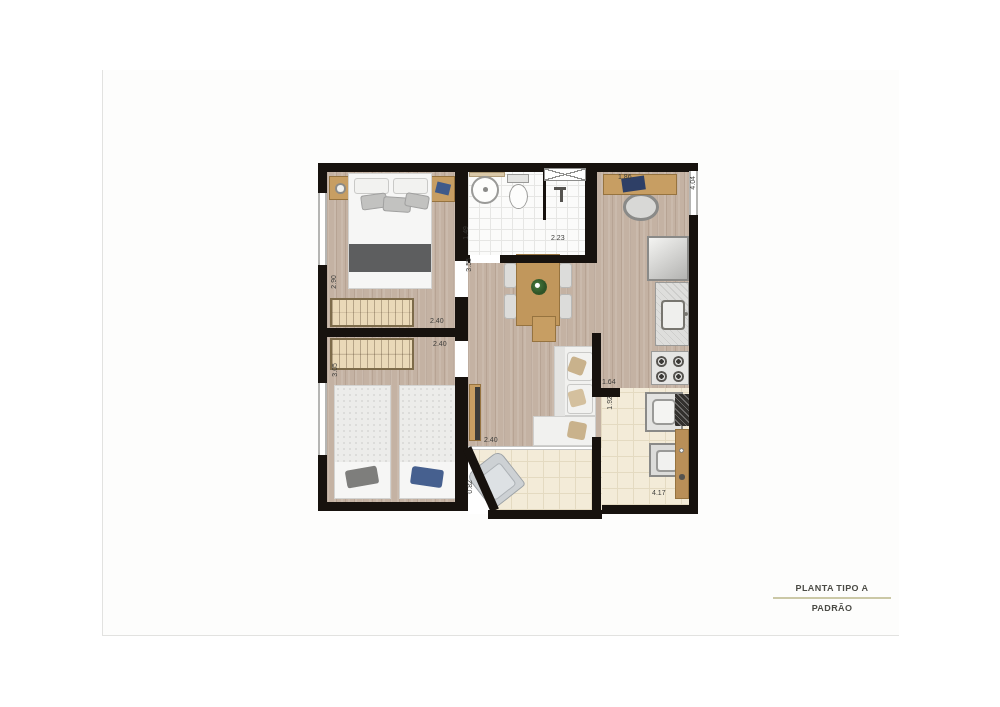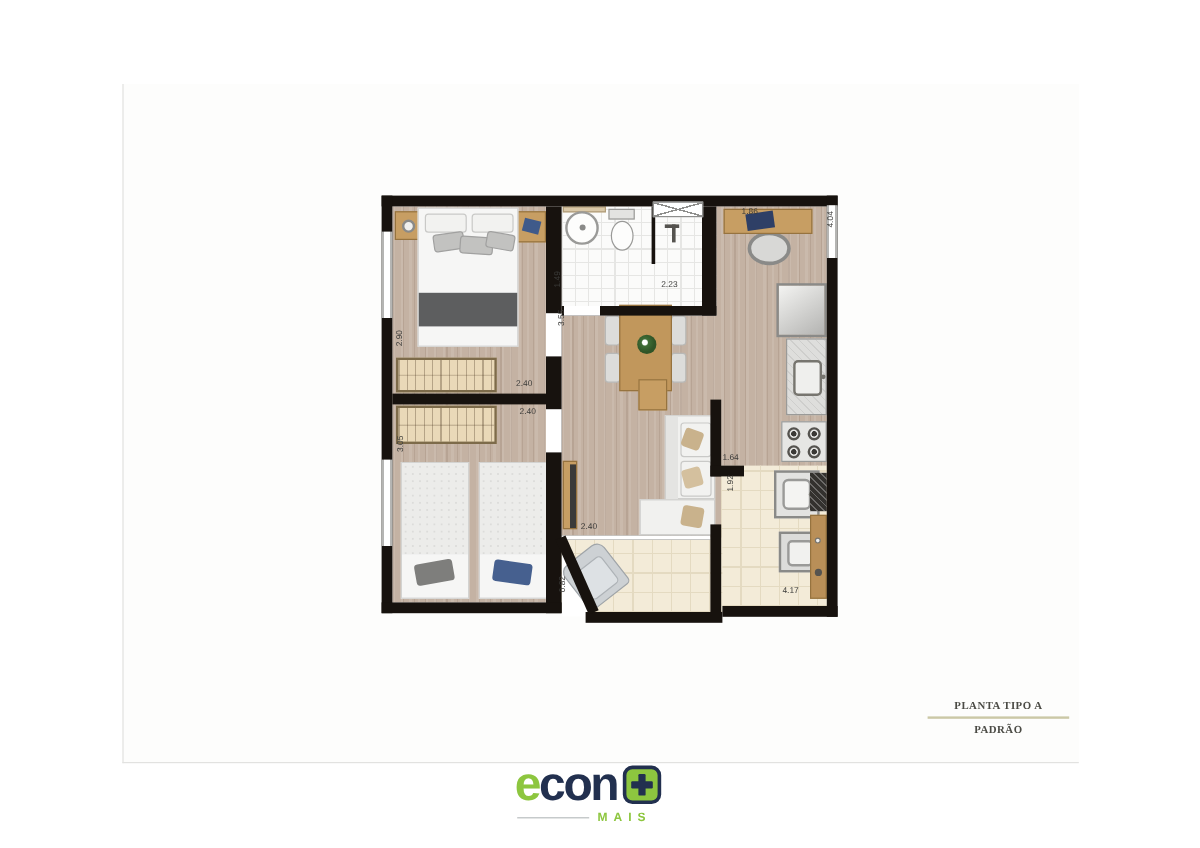--- a/index.html
+++ b/index.html
@@ -40,21 +40,21 @@
   .dim{position:absolute;z-index:7;font-size:7px;line-height:1;color:#3b3b39;white-space:nowrap;}
   .dim.v{writing-mode:vertical-rl;transform:rotate(180deg);}
   .hatchX{background:
       linear-gradient(to top right,rgba(0,0,0,0) calc(50% - .6px),#8e8e8c calc(50% - .6px) calc(50% + .6px),rgba(0,0,0,0) calc(50% + .6px)),
       linear-gradient(to bottom right,rgba(0,0,0,0) calc(50% - .6px),#8e8e8c calc(50% - .6px) calc(50% + .6px),rgba(0,0,0,0) calc(50% + .6px)),#fff;
       border:1px solid #8e8e8c;box-sizing:border-box;}
   .burner{position:absolute;width:11px;height:11px;border:2px solid #55534f;border-radius:50%;
       background:radial-gradient(#3a3835 2px,rgba(0,0,0,0) 2.5px);box-sizing:border-box;}
   
   #titleblock{position:absolute;left:773px;top:583px;width:118px;text-align:center;color:#4b4b45;}
-  #titleblock .t{font-size:9px;font-weight:bold;letter-spacing:.4px;font-family:Liberation Serif, serif;}
+  #titleblock .t{font-size:9px;font-weight:bold;letter-spacing:.4px;}
   #titleblock .rule{height:2px;background:#cbc8a6;margin:4px 0 4px 0;}
   
   #logo{position:absolute;left:429px;top:634px;width:160px;}
   #logo .row1{display:flex;align-items:center;}
   #logo .brand{font-size:40px;font-weight:bold;letter-spacing:-2px;line-height:1;color:#22304f;}
   #logo .brand .e{color:#8dc63f;}
   #logo .plusbox{position:relative;width:26px;height:26px;margin-left:5px;background:#8dc63f;
       border:3px solid #22304f;border-radius:8px;}
   #logo .plusbox::before{content:"";position:absolute;left:10px;top:4px;width:6px;height:18px;
       background:#22304f;border-radius:1px;}
@@ -210,24 +210,14 @@
     <span class="dim v" style="left:148px;top:317px;">0.82</span>
     <span class="dim" style="left:334px;top:326px;">4.17</span>
   </div>
 
   <div id="titleblock">
     <div class="t">PLANTA TIPO A</div>
     <div class="rule"></div>
     <div class="t">PADRÃO</div>
   </div>
 
-  <div id="logo">
-    <div class="row1">
-      <div class="brand"><span class="e">e</span><span>con</span></div>
-      <div class="plusbox"></div>
-    </div>
-    <div class="row2">
-      <div class="tagline-rule"></div>
-      <div class="tagline">MAIS</div>
-    </div>
-  </div>
 
 </div>
 
 </body></html>

